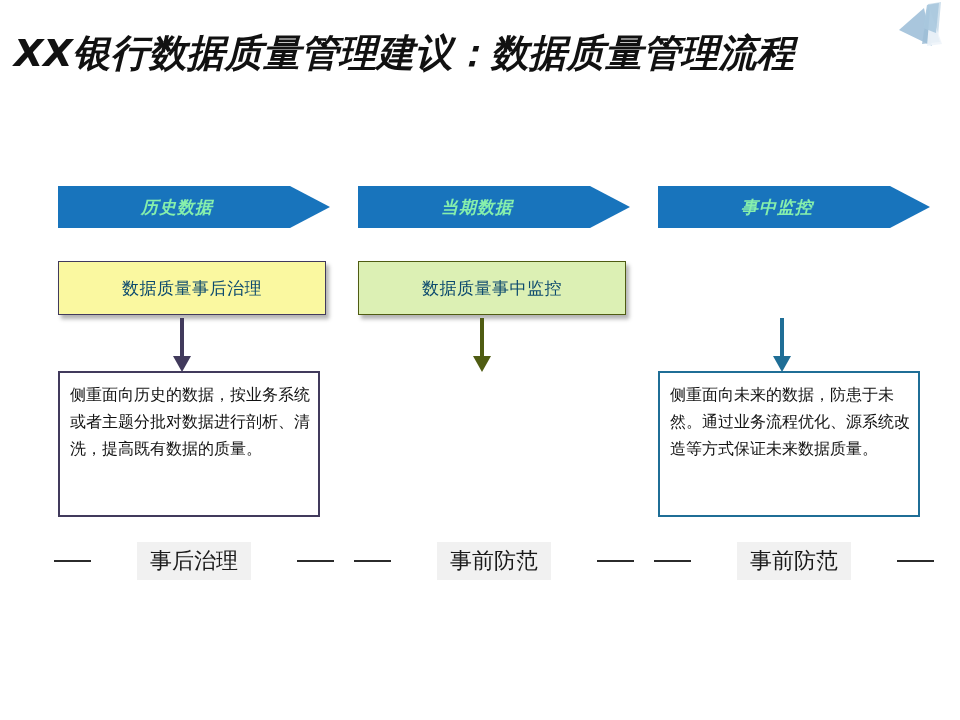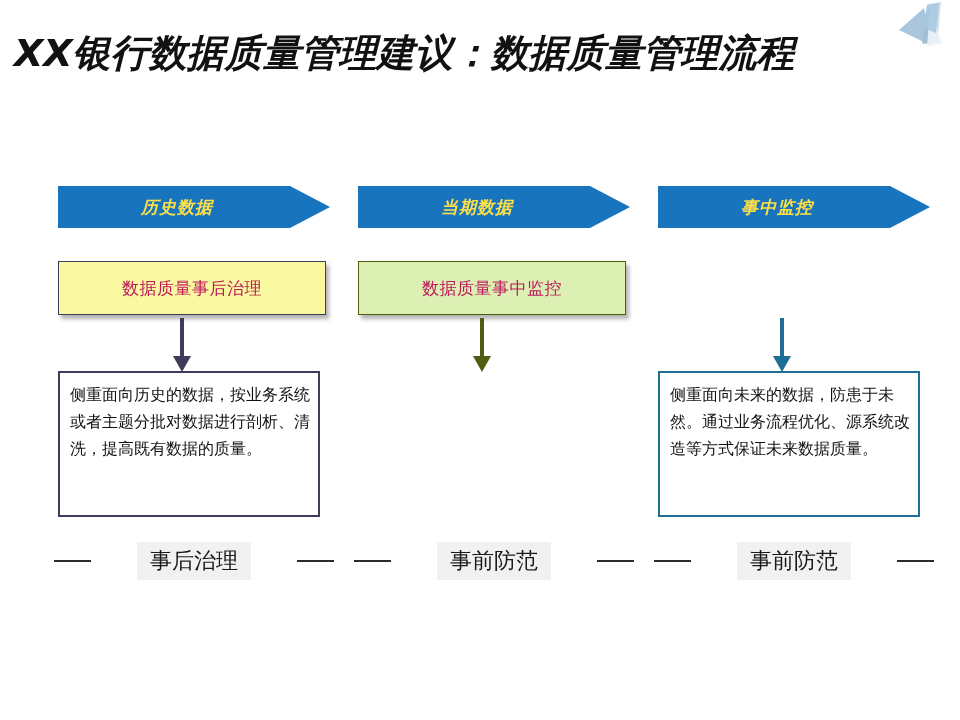--- a/index.html
+++ b/index.html
@@ -33,32 +33,32 @@
   
   .banner{
     position:absolute;top:186px;left:0;width:272px;height:42px;
     background:#1874BC;
     clip-path:polygon(0 0, 232px 0, 272px 21px, 232px 42px, 0 42px);
     filter:drop-shadow(2px 3px 3px rgba(0,0,0,0.32));
     display:flex;align-items:center;justify-content:center;
     box-sizing:border-box;padding-right:34px;
   }
   .banner-label{
-    color:#fde047;font-size:17px;font-style:italic;font-weight:bold;
+    color:#86efac;font-size:17px;font-style:italic;font-weight:bold;
     letter-spacing:1px;
   }
 
   
   .topbox{
     position:absolute;top:261px;left:0;width:268px;height:54px;
     box-sizing:border-box;
     display:flex;align-items:center;justify-content:center;
     box-shadow:3px 4px 4px rgba(0,0,0,0.30);
   }
-  .topbox-label{font-size:17px;color:#be185d;letter-spacing:0.5px;}
+  .topbox-label{font-size:17px;color:#0c4a6e;letter-spacing:0.5px;}
 
   .topbox.c1{background:#FAF8A0;border:1.6px solid #413A5C;}
   .topbox.c2{background:#DCF0B4;border:1.6px solid #4F5C12;}
   .topbox.c3{background:#CAD7E4;border:1.6px solid #153A5B;}
 
   
   .arrow{position:absolute;top:318px;left:112px;width:24px;height:56px;}
 
   
   .textbox{

